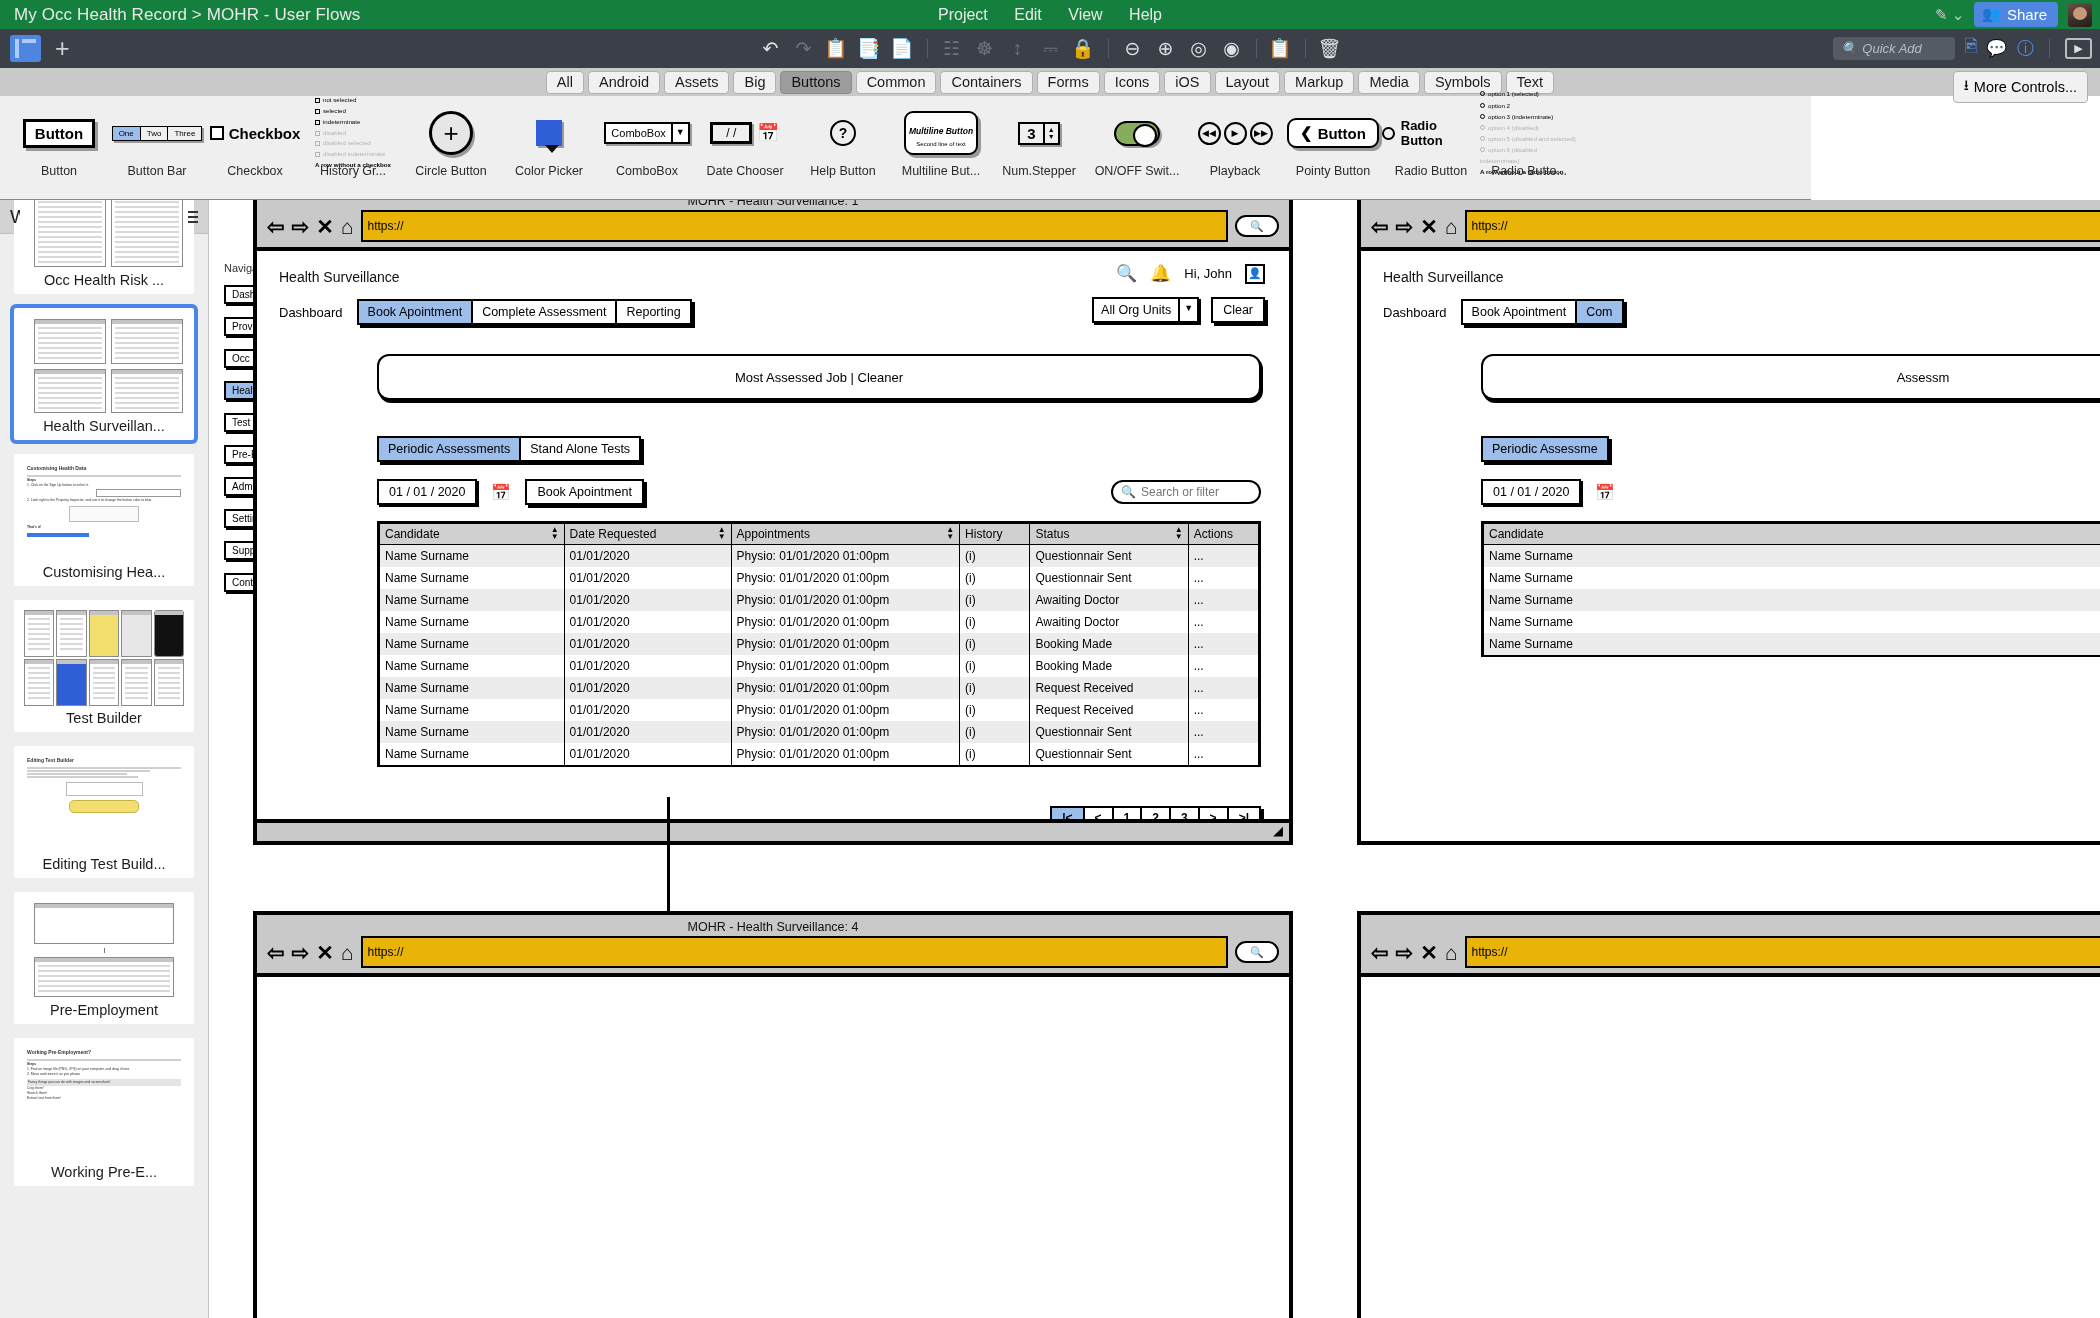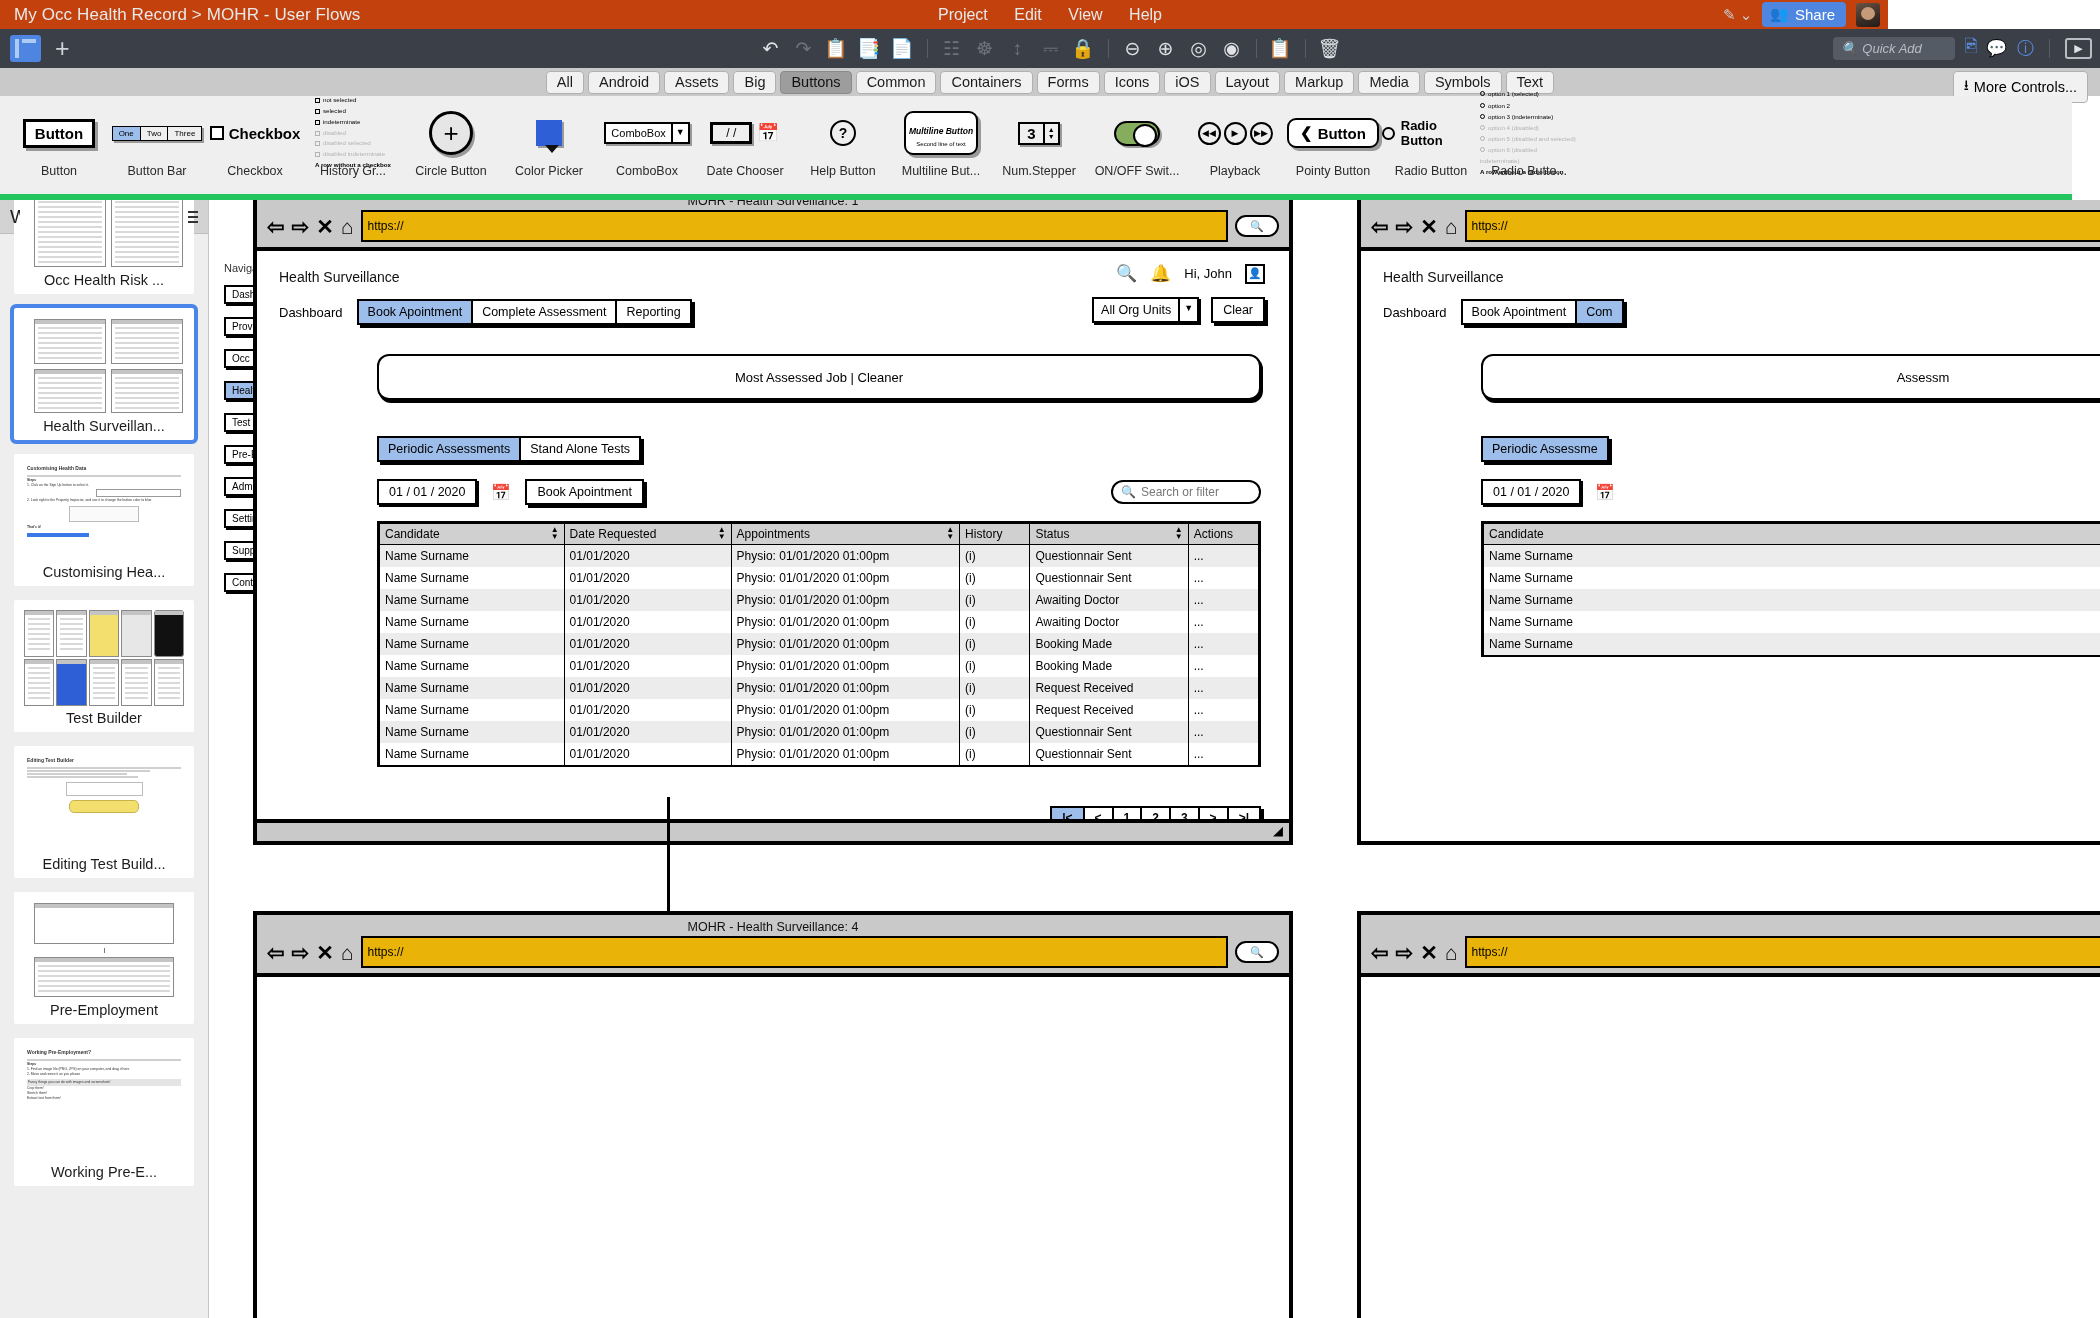--- a/index.html
+++ b/index.html
@@ -5,22 +5,22 @@
   * { box-sizing: border-box; margin: 0; padding: 0; }
   html, body { width: 2100px; height: 1318px; overflow: hidden; }
   body {
     font-family: "Liberation Sans", sans-serif;
     background: #ffffff;
     -webkit-font-smoothing: antialiased;
   }
 
   
   .titlebar {
-    position: absolute; top: 0; left: 0; width: 1888px; height: 29px;
-    background: #c2410c; color: #e8e9ea;
+    position: absolute; top: 0; left: 0; width: 2100px; height: 29px;
+    background: #15803d; color: #e8e9ea;
     display: flex; align-items: center;
   }
   .title-text { font-size: 17px; margin-left: 14px; white-space: nowrap; letter-spacing: .1px; }
   .menu-center {
     position: absolute; left: 0; width: 2100px; text-align: center;
     font-size: 16px; pointer-events: none;
   }
   .menu-center span { margin: 0 11px; pointer-events: auto; }
   .tb-right { position: absolute; right: 8px; display: flex; align-items: center; gap: 10px; }
   .pencil-ico { font-size: 15px; color: #c9ccd1; }
@@ -84,22 +84,22 @@
     font-size: 14.5px; padding: 2px 10px 3px; color: #1b1b1b; white-space: nowrap;
   }
   .cat-tab.active { background: #9d9d9d; color:#111; border-color:#8a8a8a; }
   .more-controls {
     position:absolute; right: 12px; top: 3px; background:#f1f1f1; border:1px solid #b0b0b0;
     border-radius:4px; font-size:14.5px; padding: 2px 10px 3px; display:flex; align-items:center; gap:5px;
   }
 
   
   .palette {
-    position: absolute; top: 96px; left: 0; width: 2072px; height: 104px;
-    background: #efefef; border-bottom: 6px solid #22c55e;
+    position: absolute; top: 96px; left: 0; width: 1811px; height: 104px;
+    background: #efefef; border-bottom: 1px solid #22c55e;
     display: flex; align-items: flex-start; padding-left: 10px;
   }
   .pal-item {
     width: 98px; height: 100px; display:flex; flex-direction: column;
     align-items:center; justify-content: flex-start; padding-top: 6px;
   }
   .pal-art { height: 62px; display:flex; align-items:center; justify-content:center; }
   .pal-label { font-size: 12.5px; color:#2a2a2a; white-space: nowrap; }
 
   .wf-btn {

